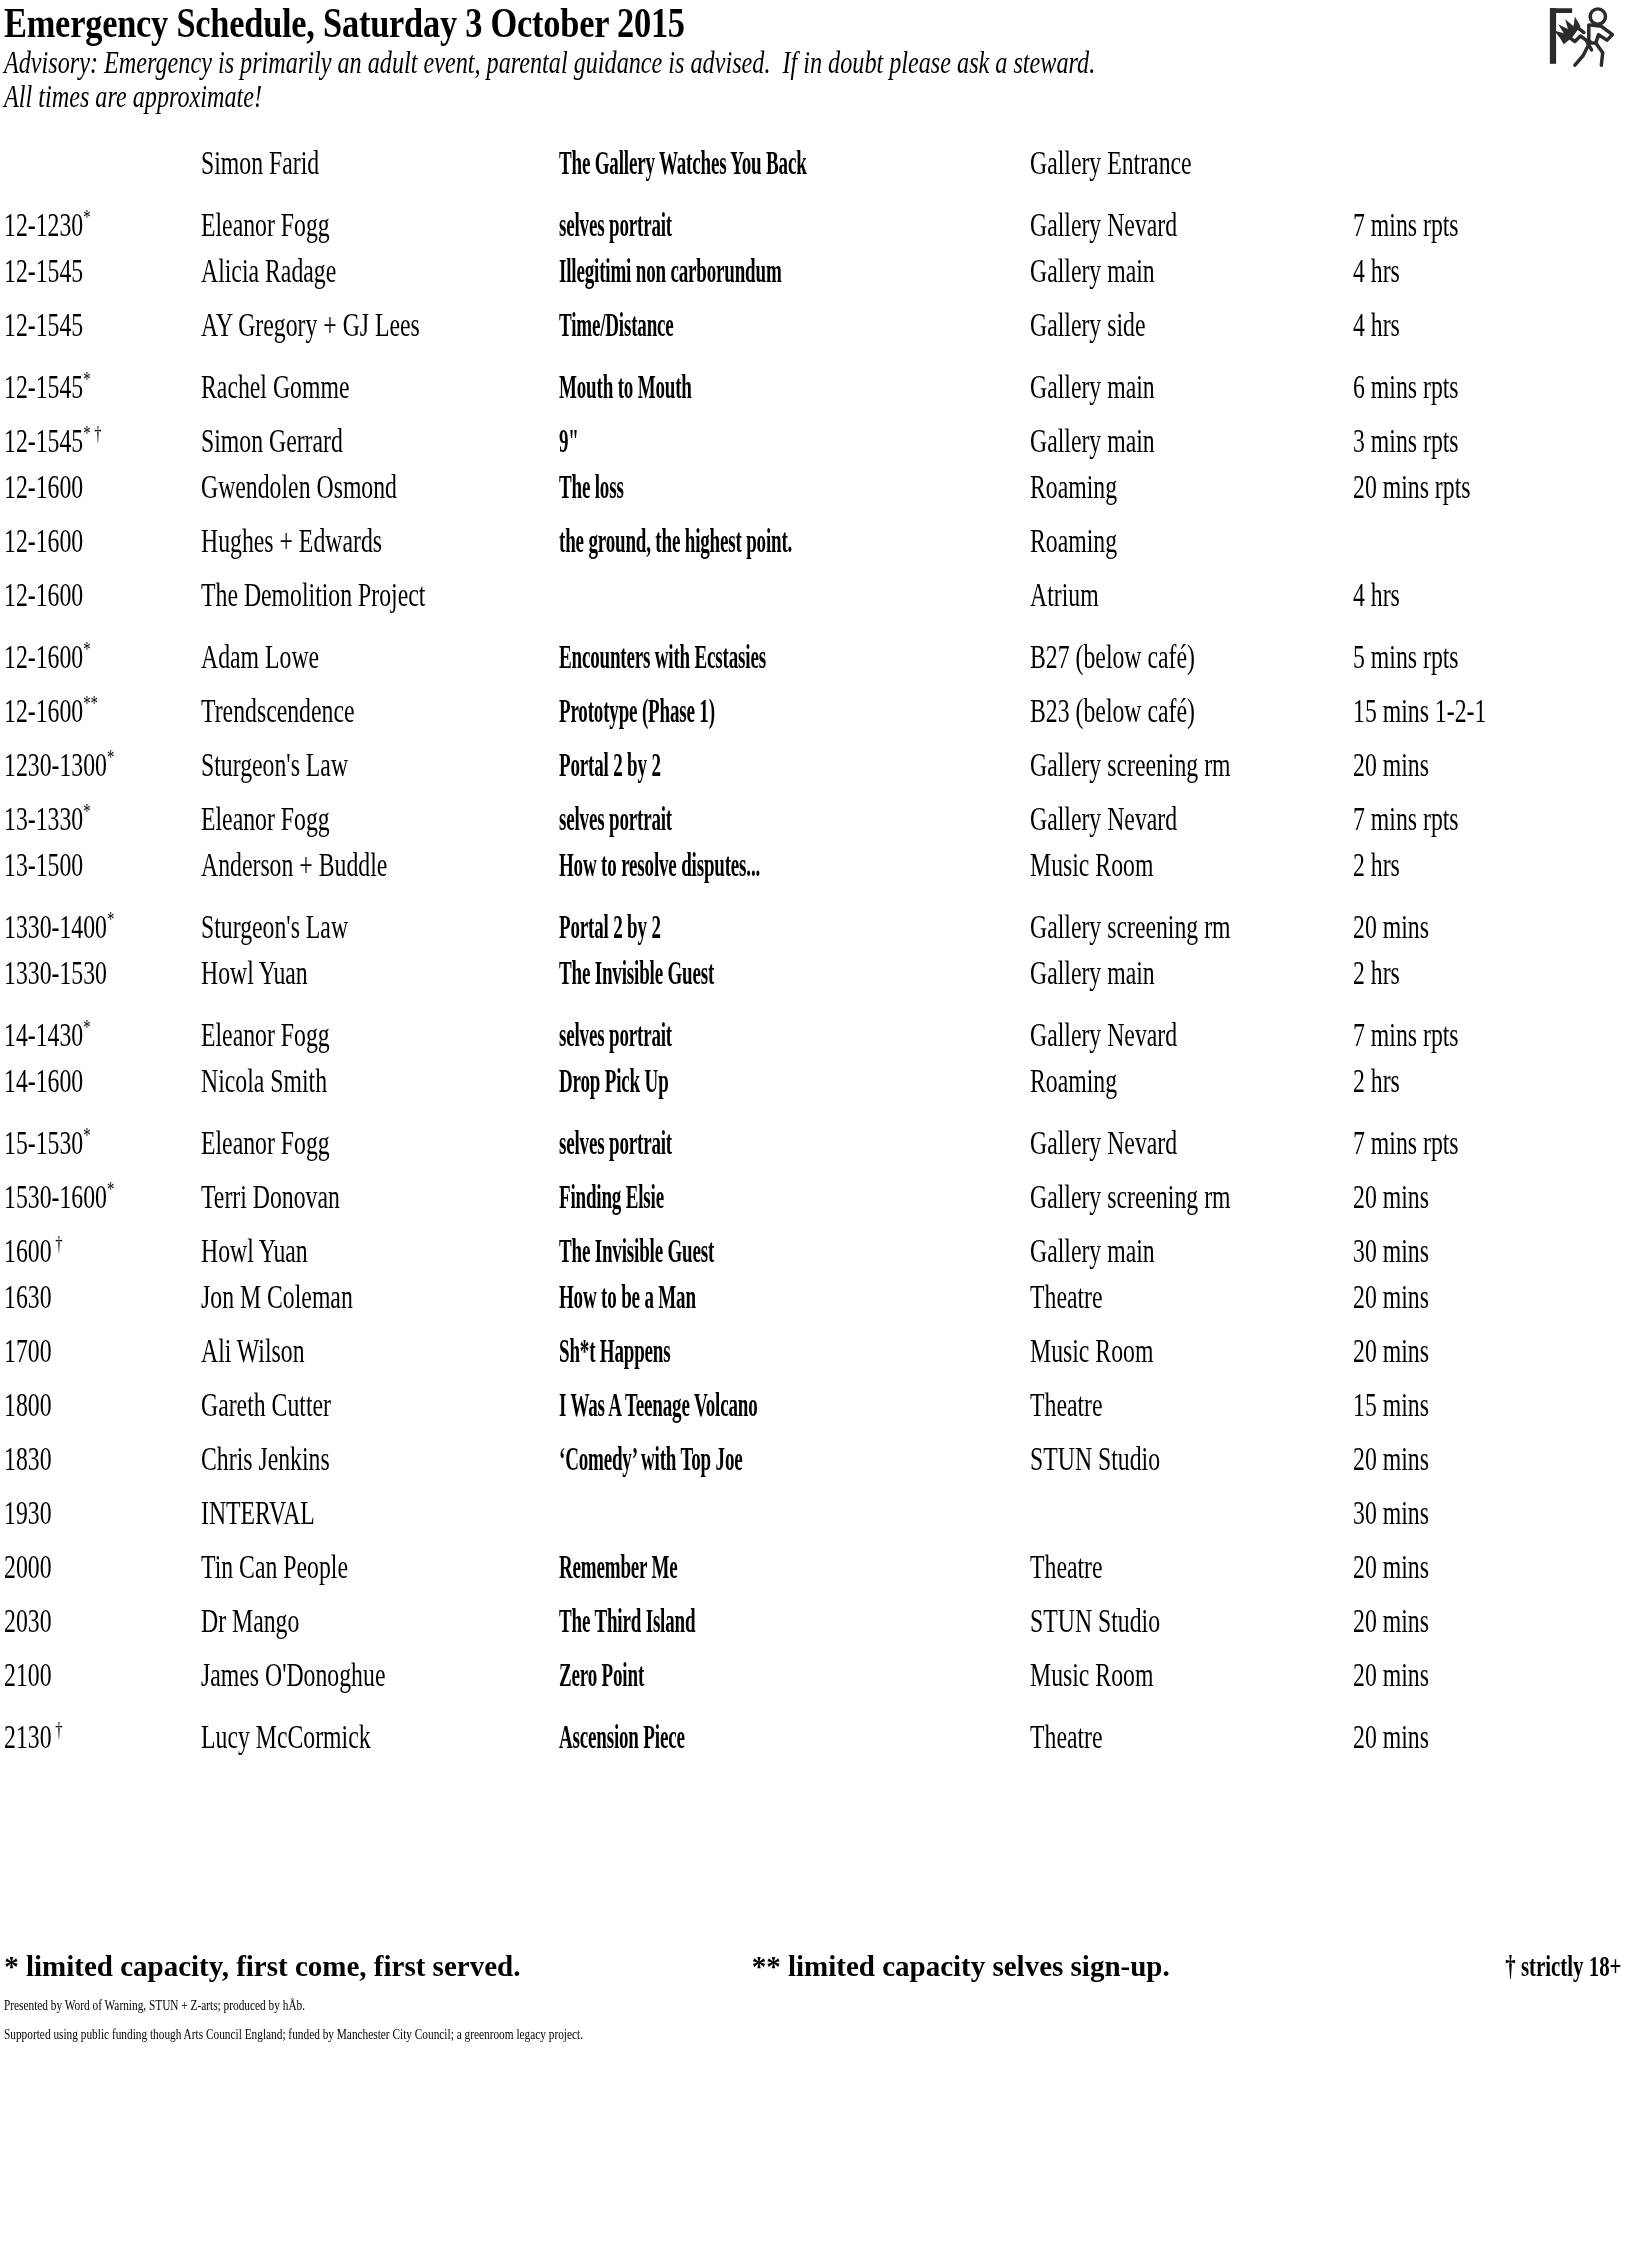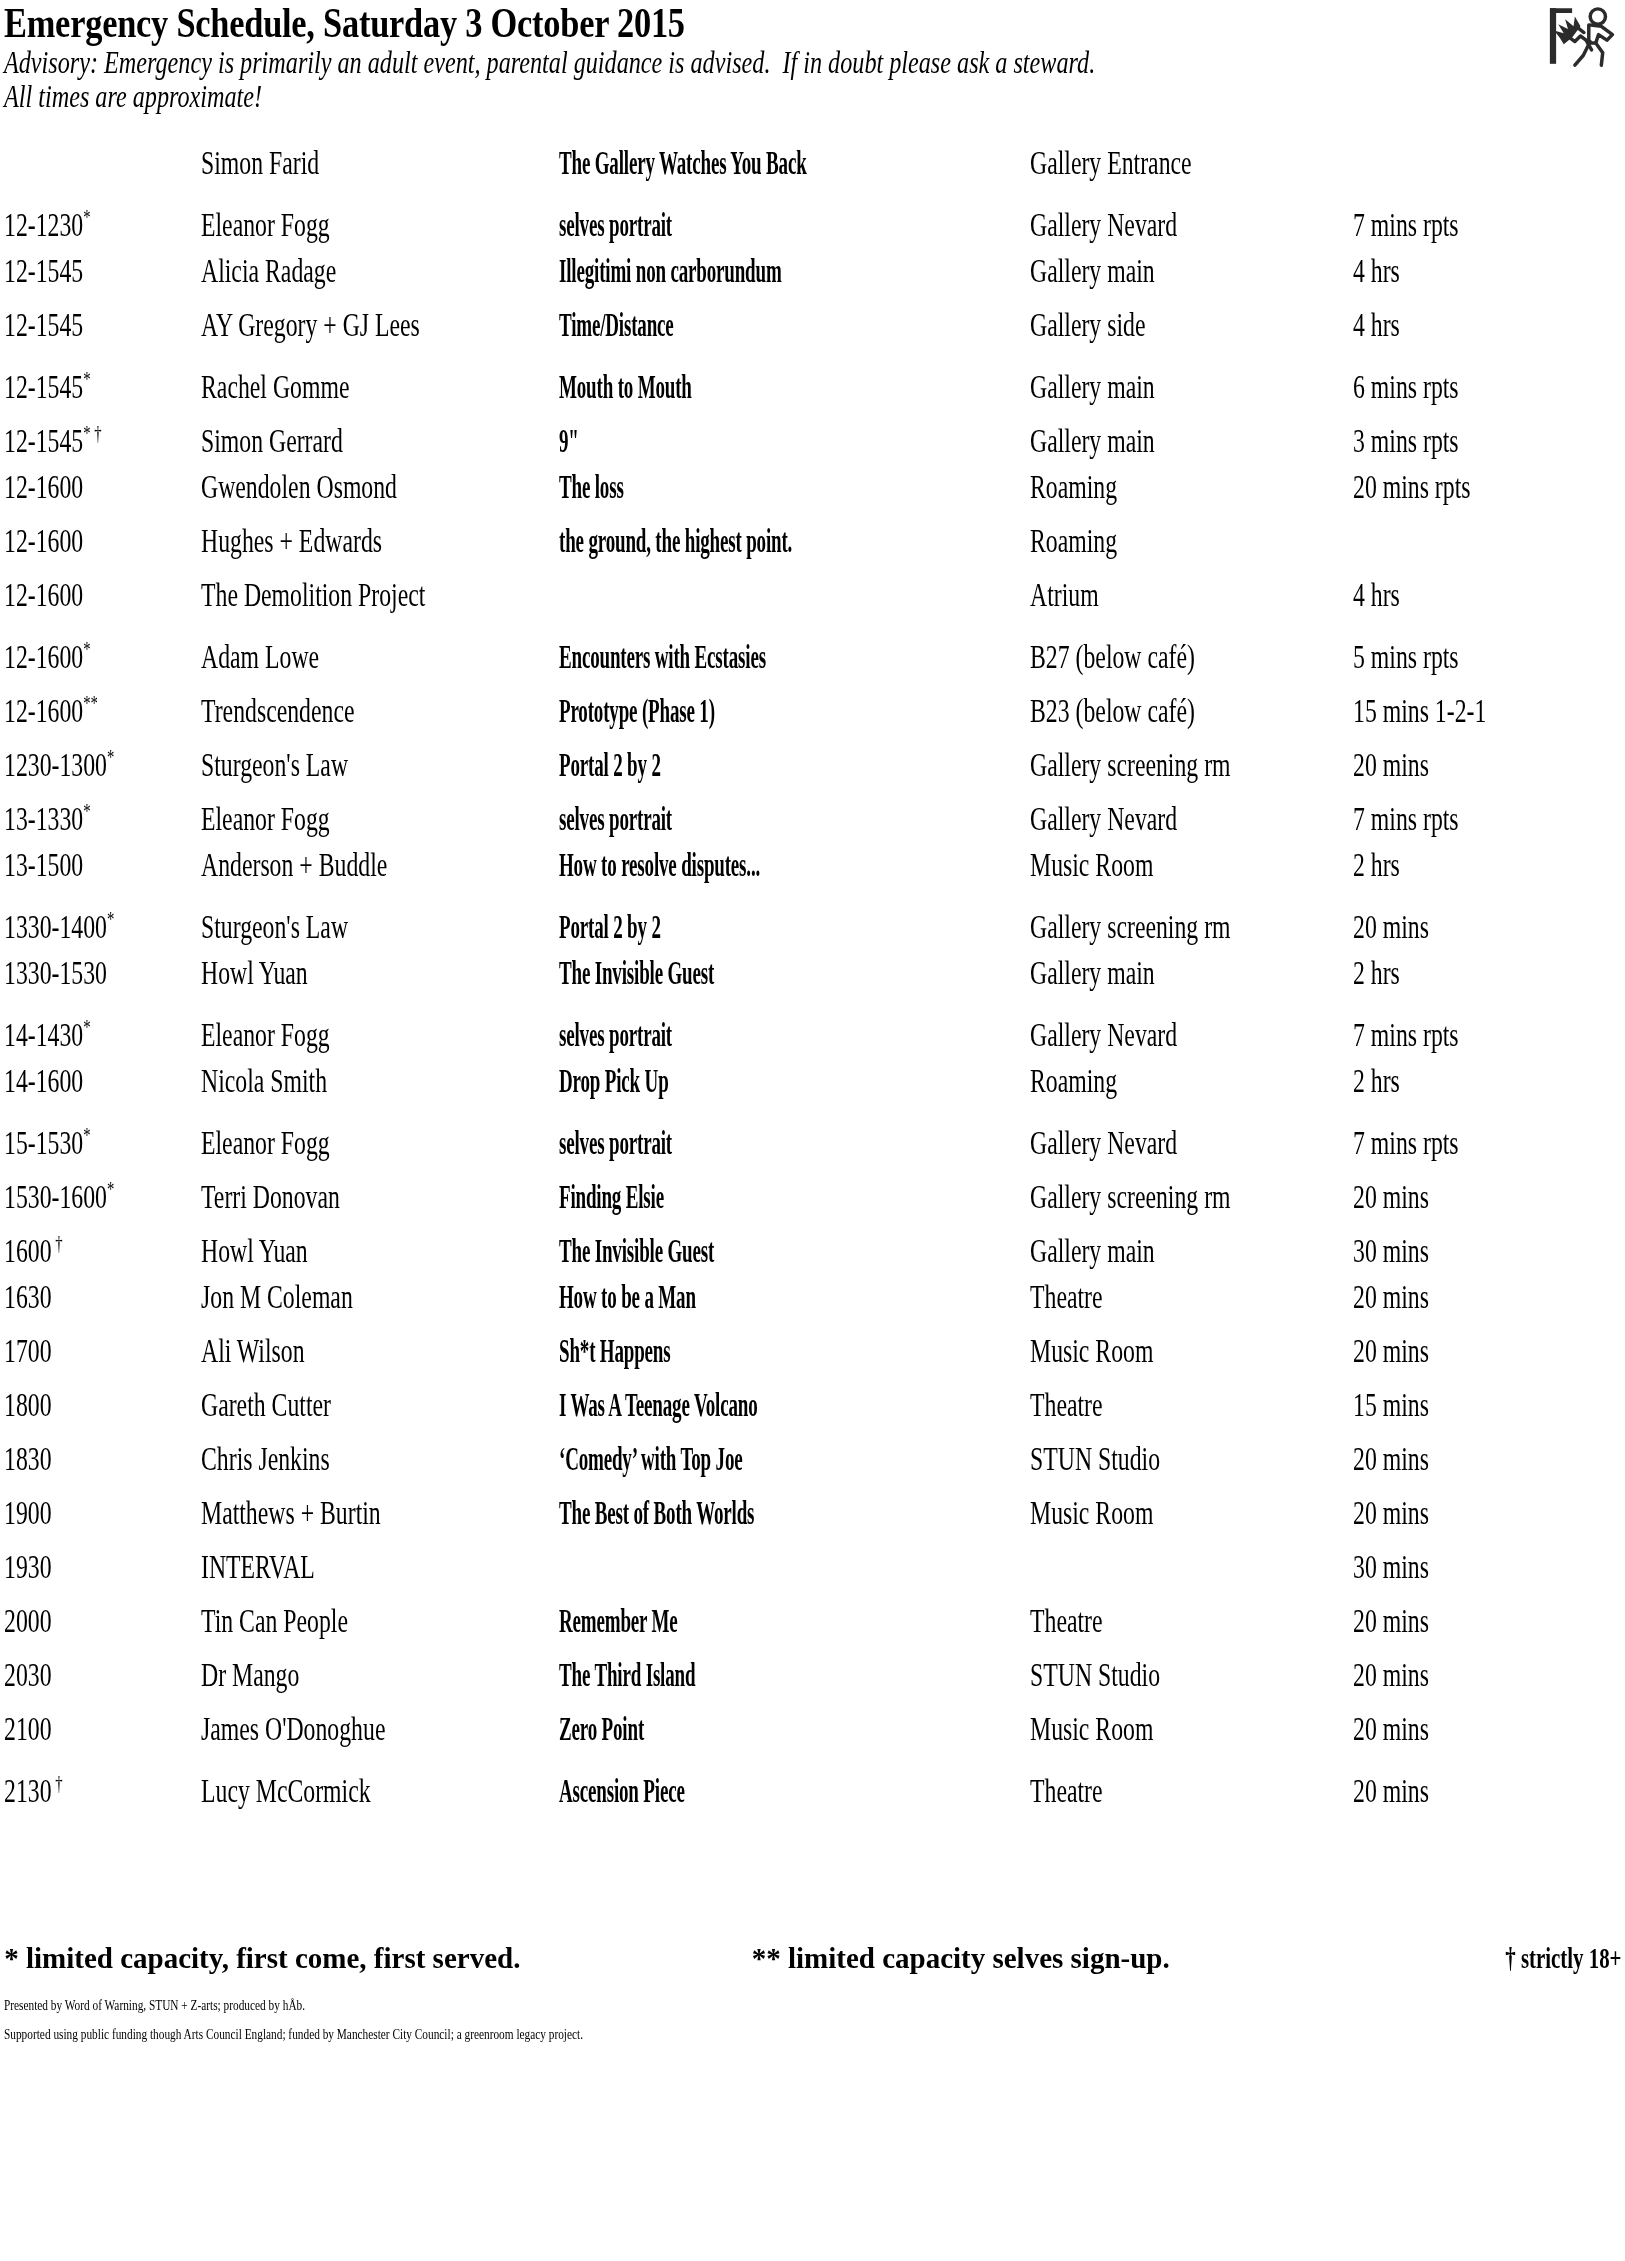--- a/index.html
+++ b/index.html
@@ -89,21 +89,21 @@
     position:absolute;
     left:4.2px;
     right:4.2px;
     bottom:7px;
   }
   .footnotes{
     display:flex;
     font-weight:bold;
     font-size:29px;
     line-height:32px;
-    margin-bottom:17px;
+    margin-bottom:9px;
     white-space:nowrap;
   }
   .footnotes .fn{
     transform:scaleX(0.72);
     transform-origin:left center;
   }
   .fn1{width:752px;}
   .fn2{width:713px;}
   .fn3{flex:1;text-align:right;}
   .fn3 .fn{transform-origin:right center;display:inline-block;}
@@ -579,37 +579,20 @@
             <span class="cell">1830</span>
           </td>
           <td class="artist">
             <span class="cell">Chris Jenkins</span>
           </td>
           <td class="title">
             <span class="cell">‘Comedy’ with Top Joe</span>
           </td>
           <td class="venue">
             <span class="cell">STUN Studio</span>
-          </td>
-          <td class="duration">
-            <span class="cell">20 mins</span>
-          </td>
-        </tr>
-        <tr>
-          <td class="time">
-            <span class="cell">1900</span>
-          </td>
-          <td class="artist">
-            <span class="cell">Matthews + Burtin</span>
-          </td>
-          <td class="title">
-            <span class="cell">The Best of Both Worlds</span>
-          </td>
-          <td class="venue">
-            <span class="cell">Music Room</span>
           </td>
           <td class="duration">
             <span class="cell">20 mins</span>
           </td>
         </tr>
         <tr>
           <td class="time">
             <span class="cell">1930</span>
           </td>
           <td class="artist">

